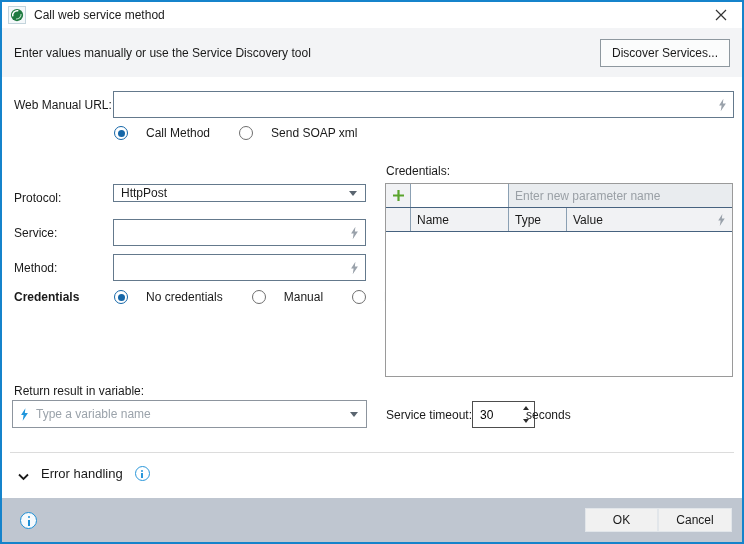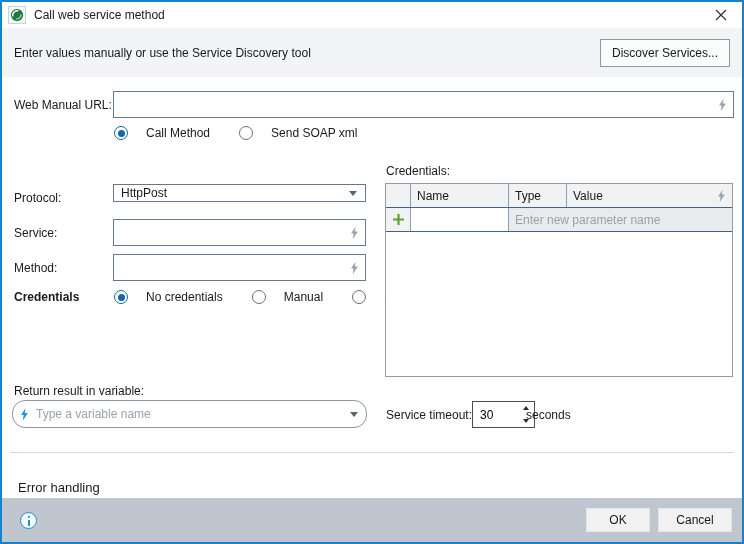--- a/index.html
+++ b/index.html
@@ -72,39 +72,39 @@
   .spin-btns{position:absolute;right:0;top:0;bottom:0;width:17px;display:flex;
     flex-direction:column;}
   .spin-btn{flex:1;display:flex;align-items:center;justify-content:center;cursor:pointer;}
   .tri-up{width:0;height:0;border-left:3.5px solid transparent;
     border-right:3.5px solid transparent;border-bottom:4.5px solid #2b2b2b;}
   .tri-down{width:0;height:0;border-left:3.5px solid transparent;
     border-right:3.5px solid transparent;border-top:4.5px solid #2b2b2b;}
   
   .divider{position:absolute;left:8px;top:450px;width:724px;height:1px;background:#dcdcdc;}
   .error-row{position:absolute;left:16px;top:459px;height:20px;display:flex;
-    align-items:flex-end;gap:19px;cursor:pointer;flex-direction:column;}
+    align-items:flex-end;gap:12px;cursor:pointer;}
   .error-label{font-size:13px;}
   .info-glyph{width:15px;height:15px;border-radius:50%;box-sizing:border-box;
     border:1.5px solid #2a97da;position:relative;background:#fff;flex:0 0 auto;}
   .info-glyph::before{content:"";position:absolute;left:50%;top:2.5px;width:2px;height:2px;
     margin-left:-1px;border-radius:50%;background:#2a97da;}
   .info-glyph::after{content:"";position:absolute;left:50%;top:6px;width:2px;height:5px;
     margin-left:-1px;background:#2a97da;}
   
   .footer{position:absolute;left:0;right:0;bottom:0;height:44px;background:#bfc6d0;
     display:flex;align-items:center;padding:0 10px;box-sizing:border-box;}
   .footer .info-glyph{width:17px;height:17px;margin-left:8px;border-color:#1e8fd5;
     background:#f6fafd;}
   .footer .info-glyph::before{background:#1e8fd5;top:3px;}
   .footer .info-glyph::after{background:#1e8fd5;top:7px;height:6px;}
   .footer-spacer{flex:1;}
   .btn{height:24px;background:#f1f1f1;border:1px solid #e2e6ea;font-family:inherit;
     font-size:12px;color:#1a1a1a;cursor:pointer;}
-  .btn-ok{width:64px;margin-right:8px;}
+  .btn-ok{width:73px;margin-right:0;}
   .btn-cancel{width:74px;}
   .ph{color:#9ba3ab;}
 </style>
 </head>
 <body>
 
 <div class="dialog">
 
   <div class="titlebar">
     <span class="app-icon">
@@ -185,49 +185,49 @@
       <span>Manual</span>
     </span>
     <span class="radio-option">
       <span class="radio"></span>
       <span>From vault</span>
     </span>
   </div>
 
   <span class="lbl" style="left:384px;top:162px;">Credentials:</span>
   <div class="param-table">
+    <div class="p-row p-new">
+      <span class="p-cell c0">
+        <svg width="11" height="11" viewBox="0 0 11 11">
+            <path d="M5.5 0 V11 M0 5.5 H11" stroke="#5aa42c" stroke-width="2.2"></path>
+          </svg>
+      </span>
+      <span class="p-cell c1">
+        <input type="text" style="">
+      </span>
+      <span class="c23">Enter new parameter name</span>
+    </div>
     <div class="p-row p-head">
       <span class="p-cell c0"></span>
       <span class="p-cell c1">Name</span>
       <span class="p-cell c2">Type</span>
       <span class="p-cell c3">
         <span>Value</span>
         <span class="bolt">
           <svg width="9" height="12" viewBox="0 0 10 14">
               <path d="M6 0 L1.2 7.6 H4 L3 14 L8.8 5.2 H5.4 Z" fill="#9aa2ab"></path>
             </svg>
         </span>
       </span>
     </div>
-    <div class="p-row p-new">
-      <span class="p-cell c0">
-        <svg width="11" height="11" viewBox="0 0 11 11">
-            <path d="M5.5 0 V11 M0 5.5 H11" stroke="#5aa42c" stroke-width="2.2"></path>
-          </svg>
-      </span>
-      <span class="p-cell c1">
-        <input type="text" style="">
-      </span>
-      <span class="c23">Enter new parameter name</span>
-    </div>
     <div class="p-body"></div>
   </div>
 
   <span class="lbl" style="left:12px;top:382px;">Return result in variable:</span>
-  <div class="combo" style="left:10px;top:398px;width:355px;height:28px;border-color:#8d959e;border-radius:13px;">
+  <div class="combo" style="left:10px;top:398px;width:355px;height:28px;border-color:#8d959e;">
     <span class="bolt" style="position:static;transform:none;margin-right:7px;">
       <svg width="9" height="13" viewBox="0 0 10 14">
           <path d="M6 0 L1.2 7.6 H4 L3 14 L8.8 5.2 H5.4 Z" fill="#2196dc"></path>
         </svg>
     </span>
     <span class="ph">Type a variable name</span>
     <span class="combo-arrow"></span>
   </div>
 
   <span class="lbl" style="left:384px;top:406px;">Service timeout:</span>

